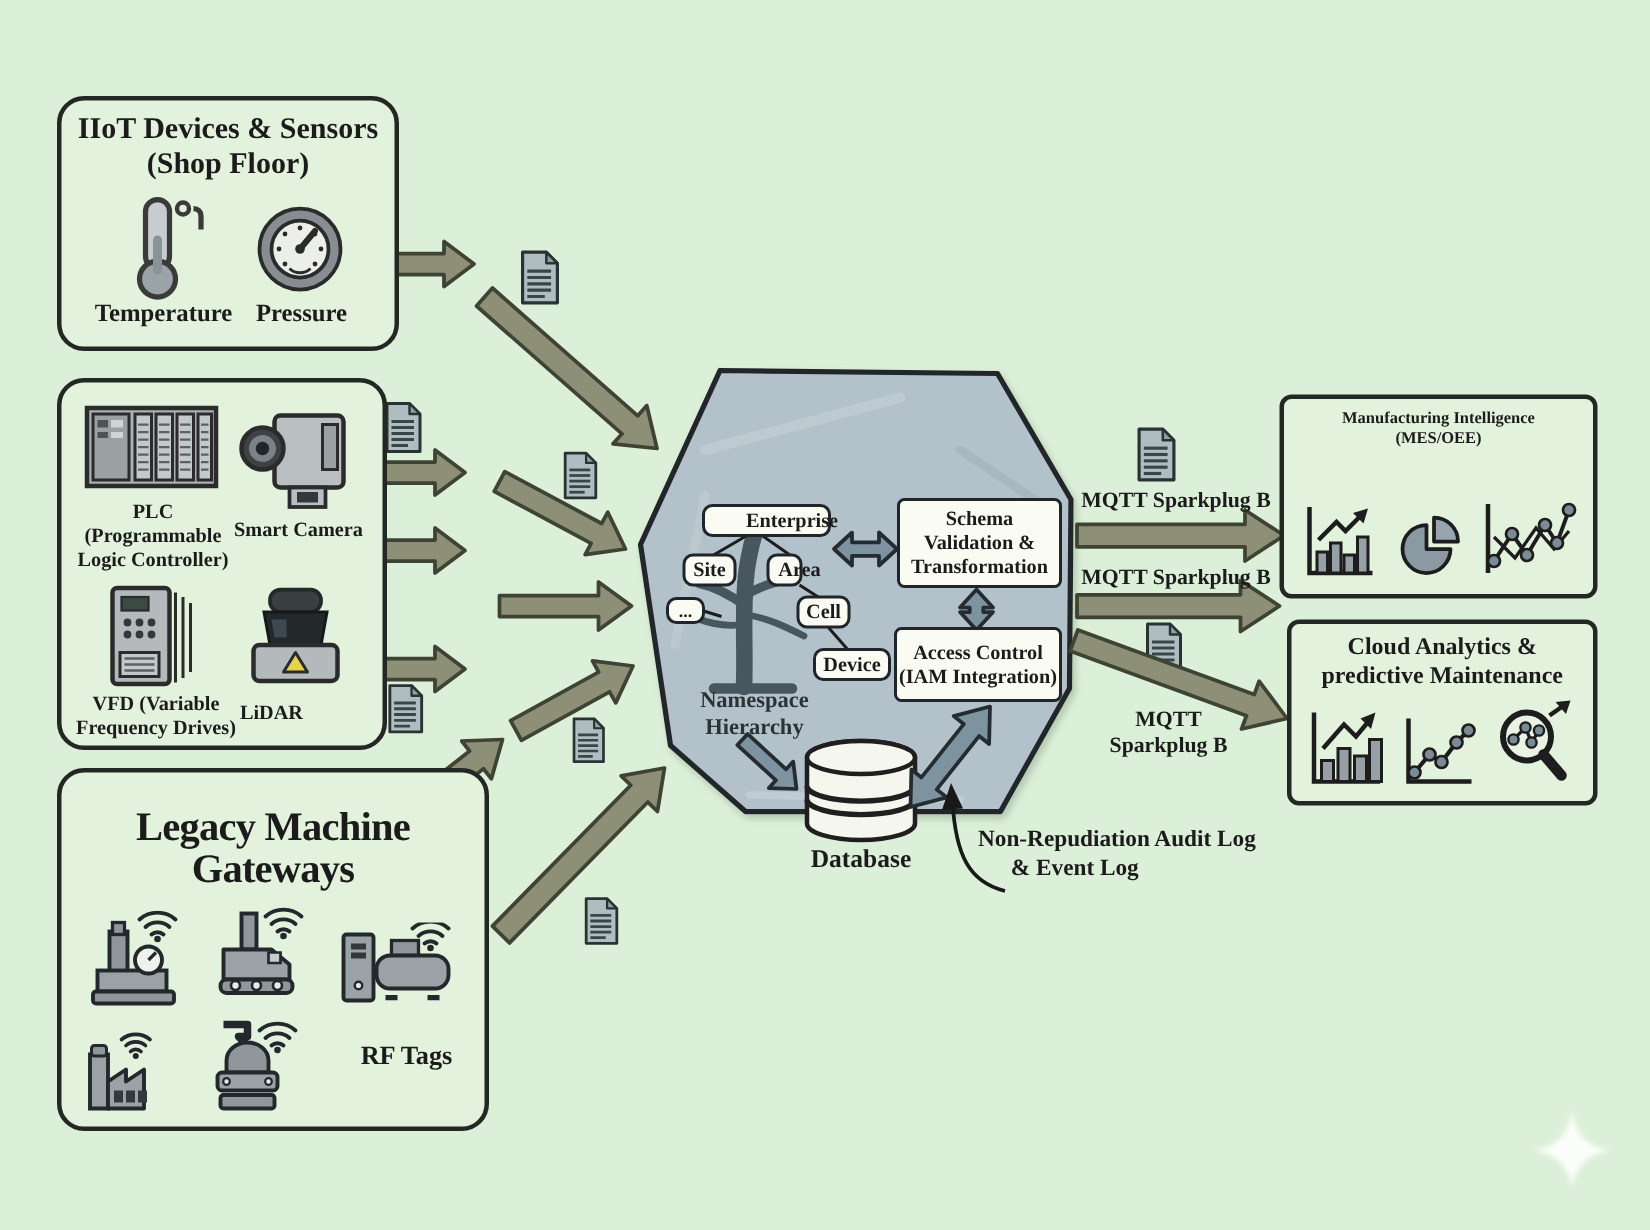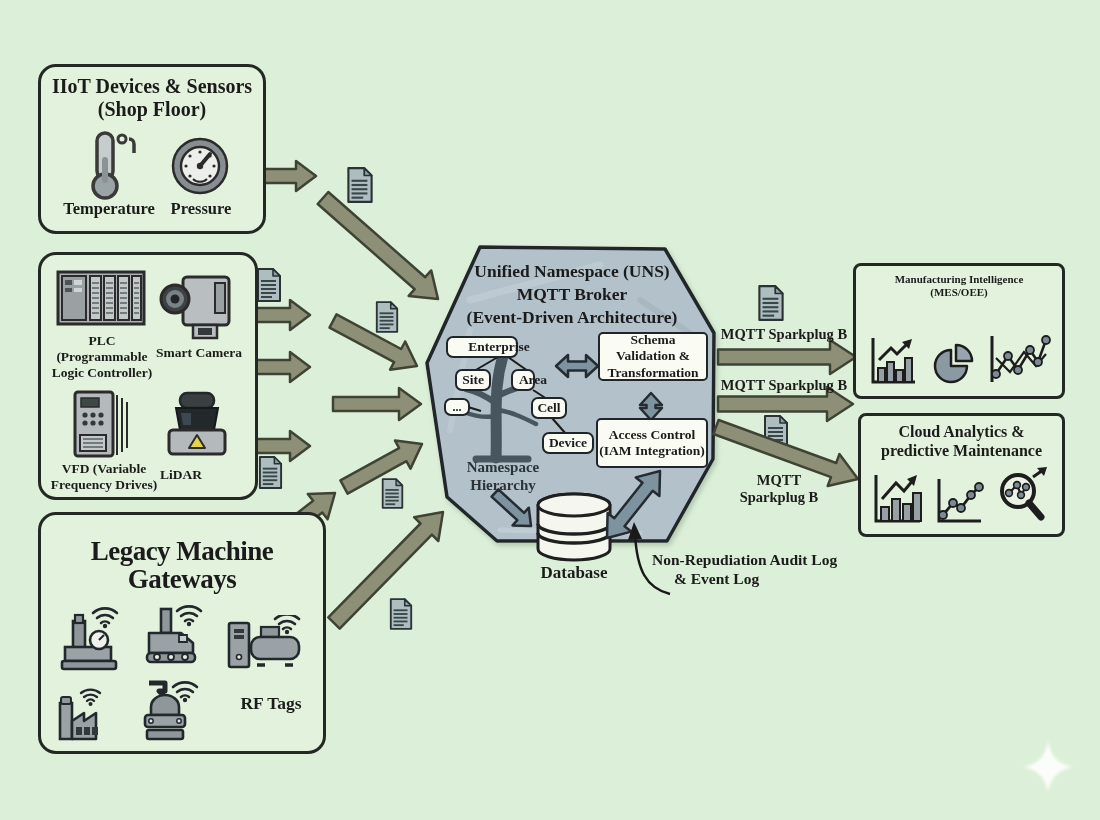--- a/index.html
+++ b/index.html
@@ -326,36 +326,31 @@
         <path d="M14,32 a14,12 0 0 1 28,0 v8 H14 z" fill="#8f979b" stroke="#23282c" stroke-width="2.6"></path>
         <rect x="8" y="40" width="40" height="12" rx="3" fill="#9aa2a6" stroke="#23282c" stroke-width="2.6"></rect>
         <rect x="10" y="55" width="36" height="9" rx="2" fill="#8f979b" stroke="#23282c" stroke-width="2.6"></rect>
         <circle cx="14" cy="46" r="2.2" fill="#e8ece7" stroke="#23282c" stroke-width="1.5"></circle>
         <circle cx="42" cy="46" r="2.2" fill="#e8ece7" stroke="#23282c" stroke-width="1.5"></circle>
       </svg>
     </div>
     <div class="lbl" style="left:188px;top:178px;width:84px;font-size:17.5px;">RF Tags</div>
   </div>
 
-  <div class="lbl title" style="left:447px;top:260px;width:250px;font-size:17.5px;line-height:1.3;">
-    <div>Unified Namespace (UNS)</div>
-    <div>MQTT Broker</div>
-    <div>(Event-Driven Architecture)</div>
-  </div>
-  <div class="node" style="left:446px;top:336px;width:72px;height:22px;padding-left:34px;">Enterprise</div>
+  <div class="node" style="left:468px;top:336px;width:86px;height:22px;padding-left:34px;">Enterprise</div>
   <div class="node" style="left:455px;top:369px;width:36px;height:22px;">Site</div>
   <div class="node" style="left:511px;top:369px;width:18px;height:22px;padding-left:20px;">Area</div>
   <div class="node" style="left:444px;top:398px;width:26px;height:18px;font-size:12px;">...</div>
   <div class="node" style="left:531px;top:397px;width:36px;height:22px;">Cell</div>
   <div class="node" style="left:542px;top:432px;width:52px;height:22px;">Device</div>
   <div class="lbl" style="left:451px;top:459px;width:104px;font-size:15px;color:#2c3338;">
     <div>Namespace</div>
     <div>Hierarchy</div>
   </div>
-  <div class="whitebox" style="left:598px;top:332px;width:110px;height:49px;">
+  <div class="whitebox" style="left:598px;top:332px;width:110px;height:60px;">
     <div>Schema</div>
     <div>Validation &amp;</div>
     <div>Transformation</div>
   </div>
   <div class="whitebox" style="left:596px;top:418px;width:112px;height:50px;">
     <div>Access Control</div>
     <div>(IAM Integration)</div>
   </div>
   <div class="lbl" style="left:534px;top:563px;width:80px;font-size:17px;">Database</div>
 

